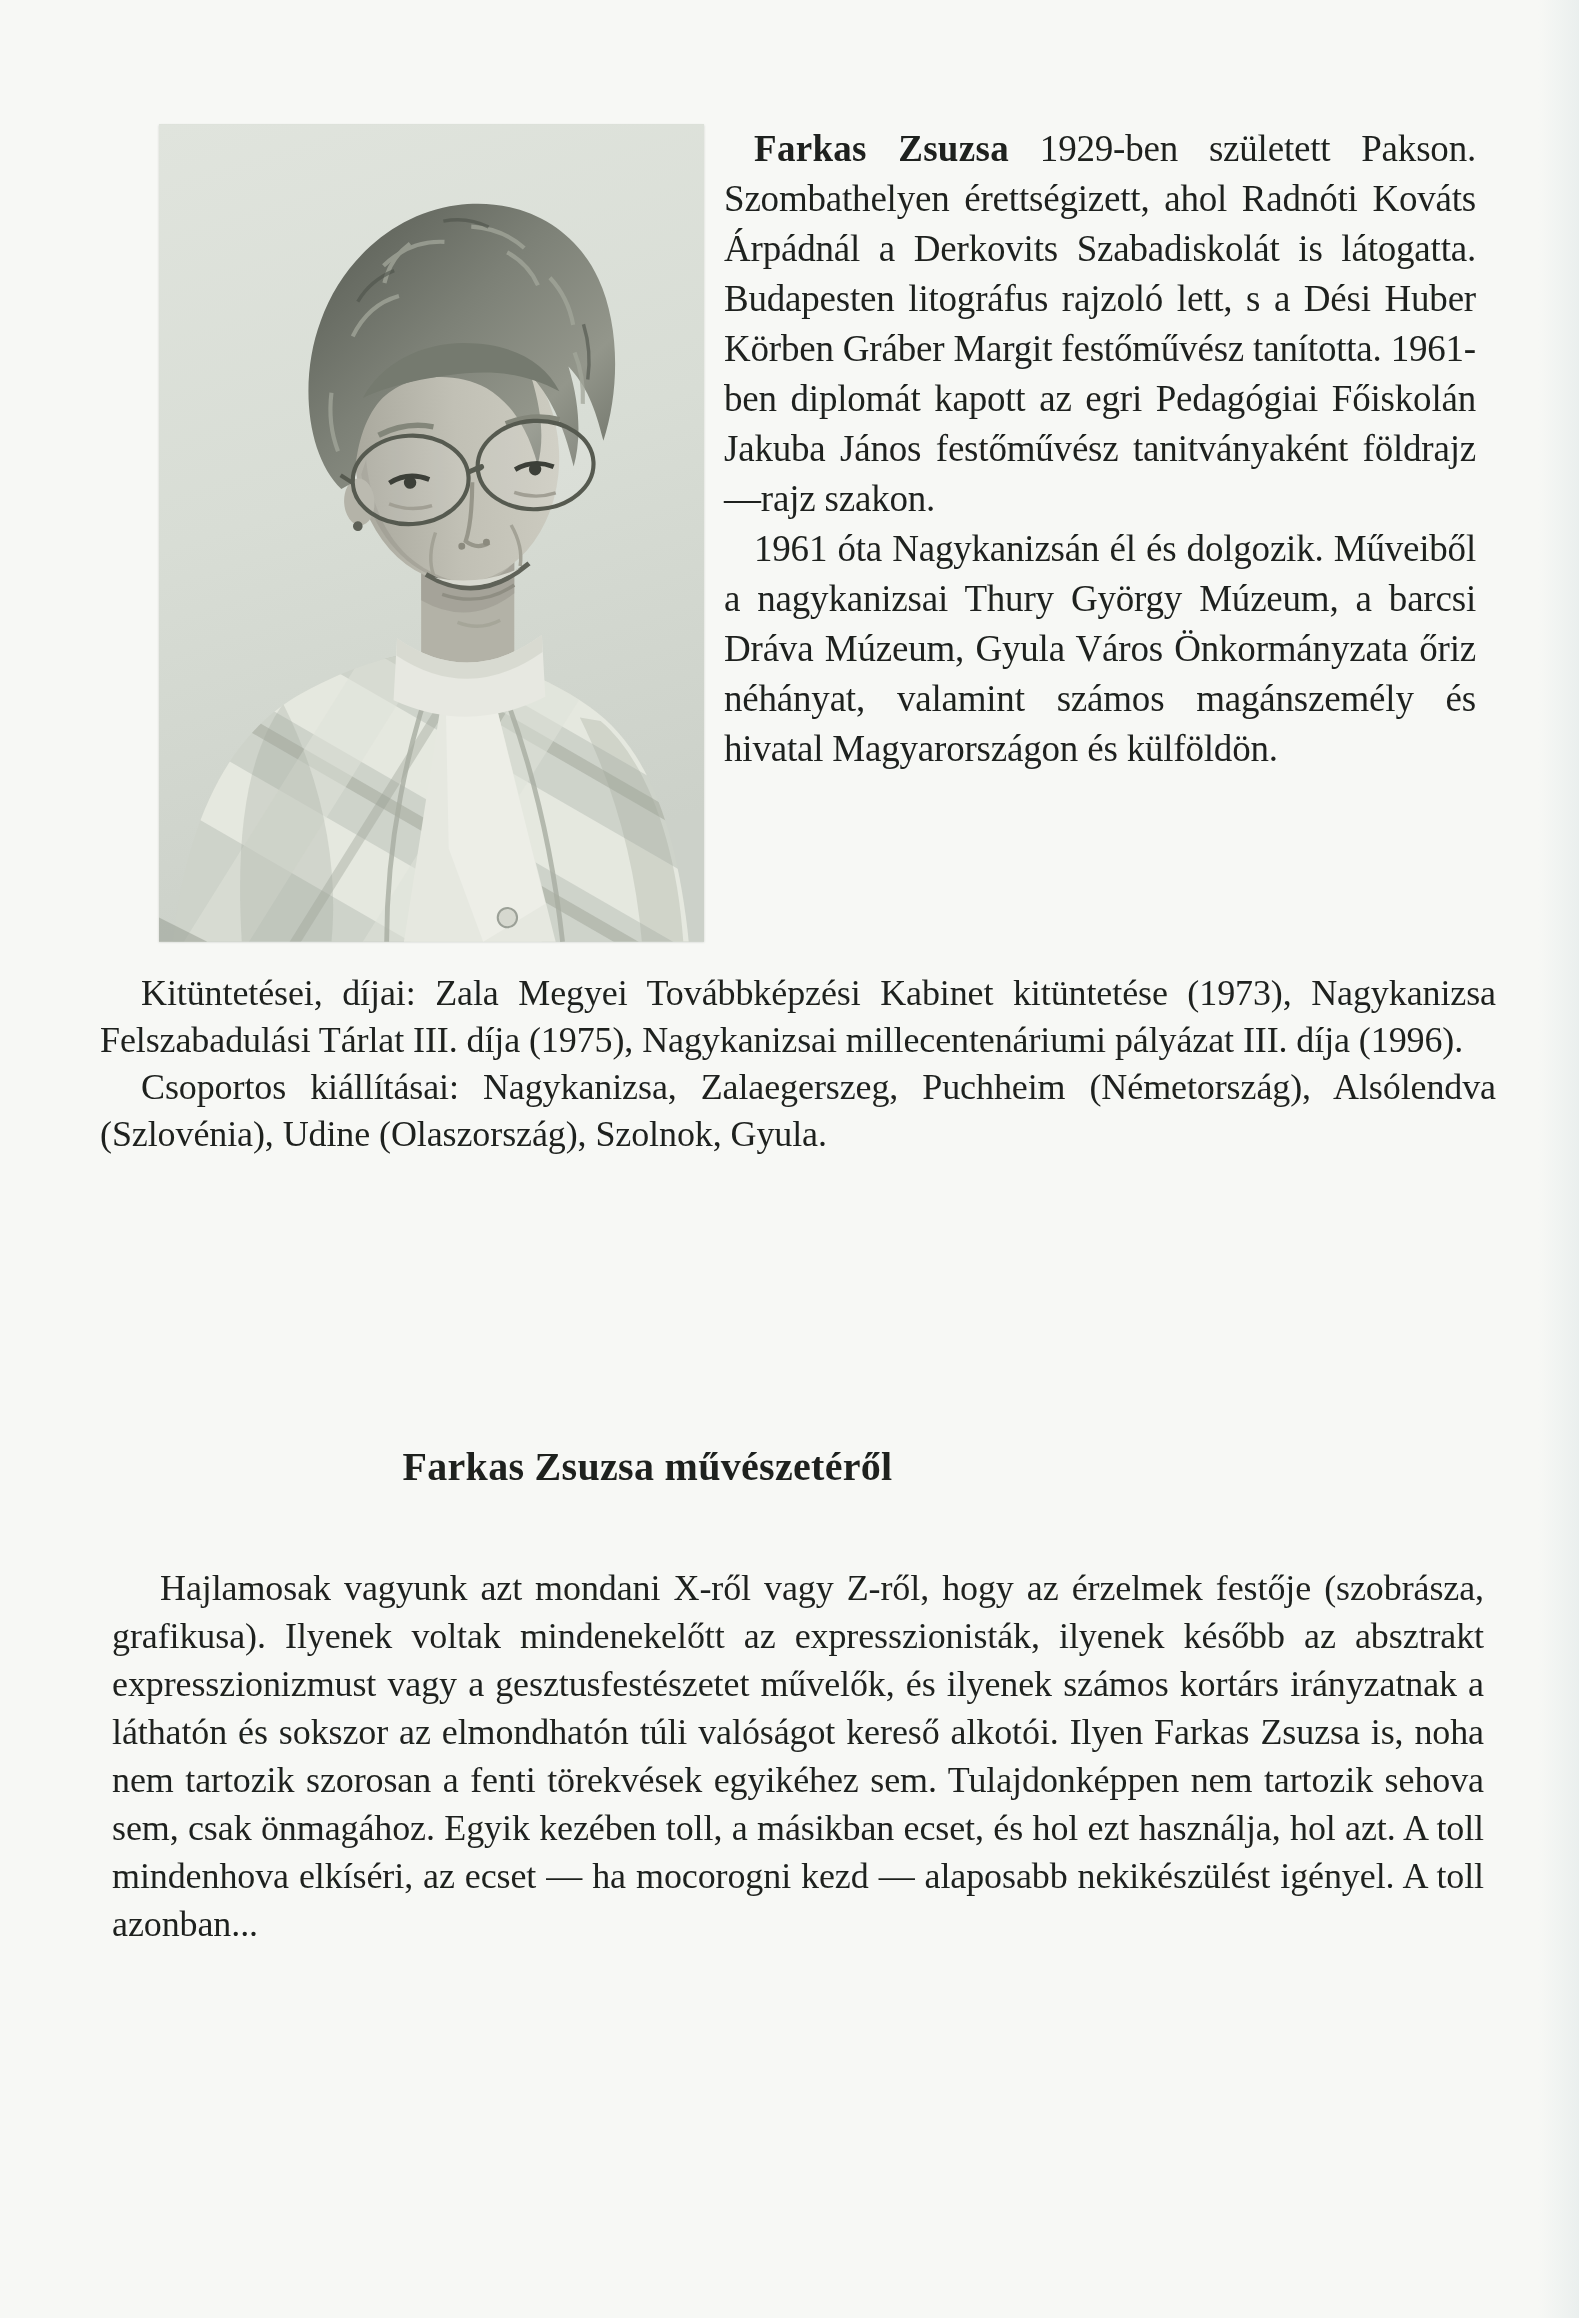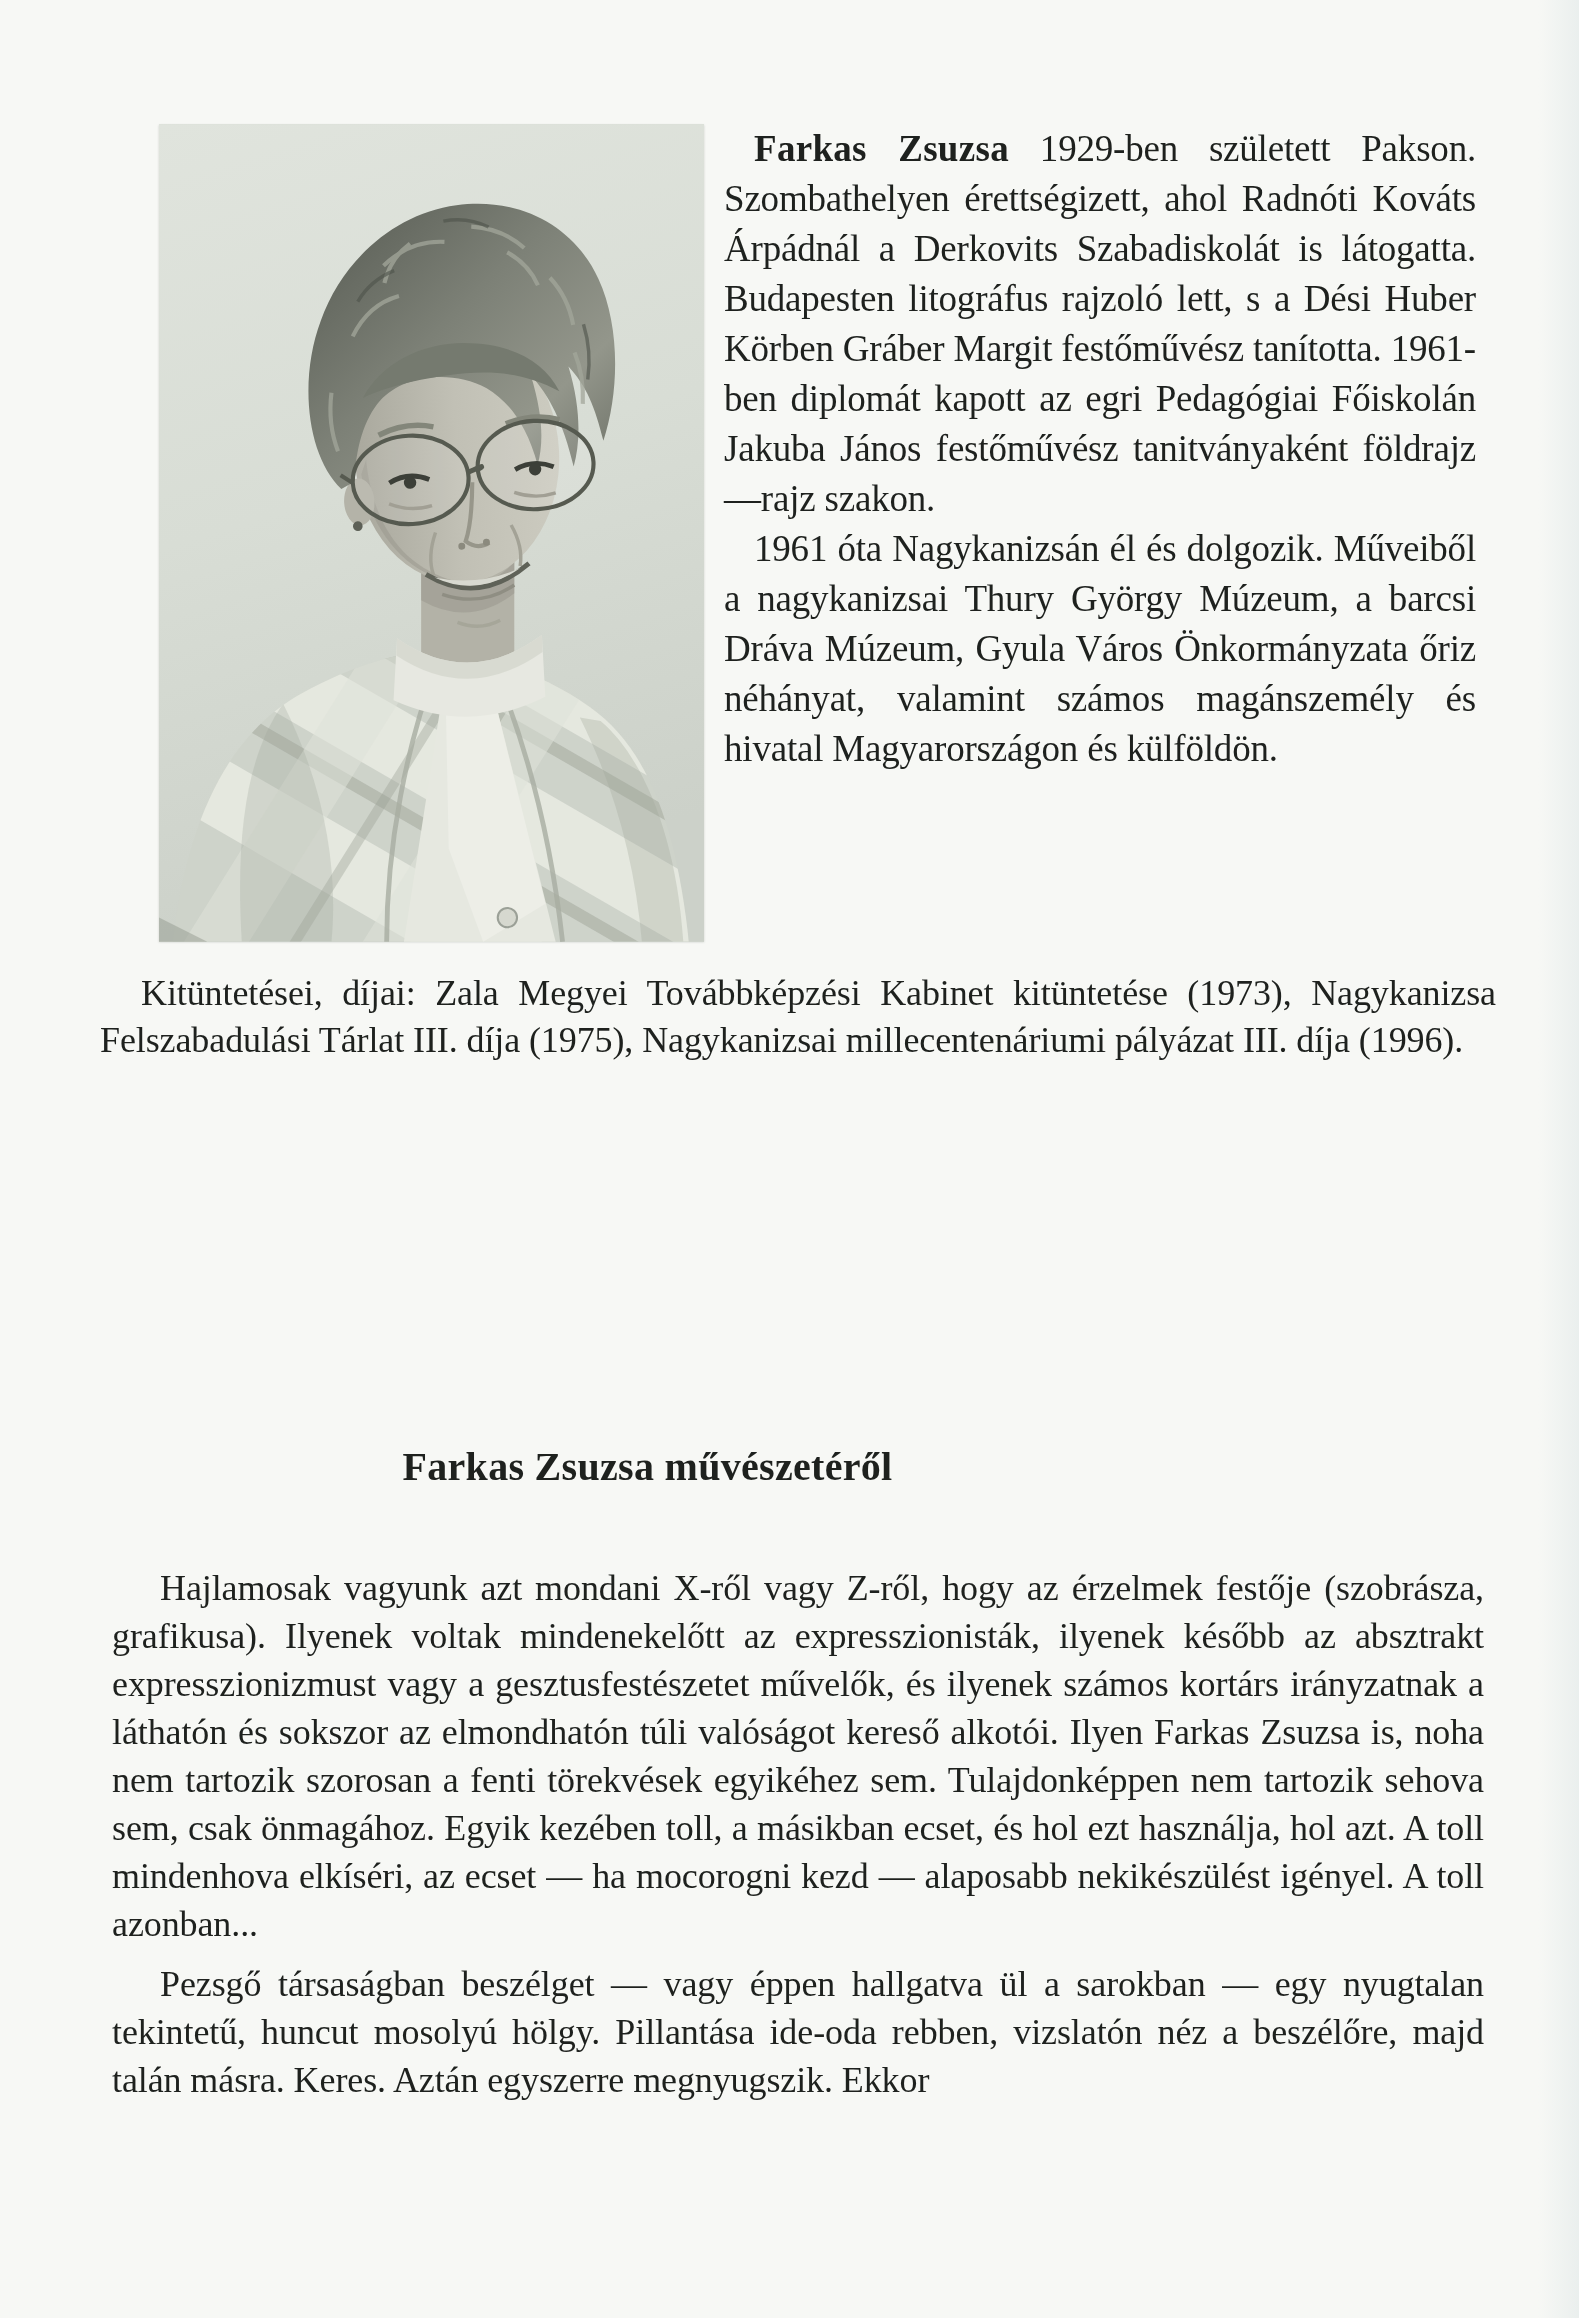--- a/index.html
+++ b/index.html
@@ -241,24 +241,24 @@
     </div>
 
     <div class="bio-col">
       <p><span class="bio-lead">Farkas Zsuzsa</span><span> 1929-ben született Pakson. Szombathelyen érettségizett, ahol Radnóti Kováts Árpádnál a Derkovits Szabadiskolát is látogatta. Budapesten litográfus rajzoló lett, s a Dési Huber Körben Gráber Margit festőművész tanította. 1961-ben diplomát kapott az egri Pedagógiai Főiskolán Jakuba János festőművész tanitványaként földrajz—rajz szakon.</span></p>
       <p>1961 óta Nagykanizsán él és dolgozik. Műveiből a nagykanizsai Thury György Múzeum, a barcsi Dráva Múzeum, Gyula Város Önkormányzata őriz néhányat, valamint számos magánszemély és hivatal Magyarországon és külföldön.</p>
     </div>
   </div>
 
   <div class="awards-block">
     <p>Kitüntetései, díjai: Zala Megyei Továbbképzési Kabinet kitüntetése (1973), Nagykanizsa Felszabadulási Tárlat III. díja (1975), Nagykanizsai millecentenáriumi pályázat III. díja (1996).</p>
+    <p>Csoportos kiállításai: Nagykanizsa, Zalaegerszeg, Puchheim (Németország), Alsólendva (Szlovénia), Udine (Olaszország), Szolnok, Gyula.</p>
   </div>
 
   <div class="essay-heading">Farkas Zsuzsa művészetéről</div>
 
   <div class="essay-block">
     <p>Hajlamosak vagyunk azt mondani X-ről vagy Z-ről, hogy az érzelmek festője (szobrásza, grafikusa). Ilyenek voltak mindenekelőtt az expresszionisták, ilyenek később az absztrakt expresszionizmust vagy a gesztusfestészetet művelők, és ilyenek számos kortárs irányzatnak a láthatón és sokszor az elmondhatón túli valóságot kereső alkotói. Ilyen Farkas Zsuzsa is, noha nem tartozik szorosan a fenti törekvések egyikéhez sem. Tulajdonképpen nem tartozik sehova sem, csak önmagához. Egyik kezében toll, a másikban ecset, és hol ezt használja, hol azt. A toll mindenhova elkíséri, az ecset — ha mocorogni kezd — alaposabb nekikészülést igényel. A toll azonban...</p>
-    <p>Pezsgő társaságban beszélget — vagy éppen hallgatva ül a sarokban — egy nyugtalan tekintetű, huncut mosolyú hölgy. Pillantása ide-oda rebben, vizslatón néz a beszélőre, majd talán másra. Keres. Aztán egyszerre megnyugszik. Ekkor</p>
   </div>
 
   <div class="scan-streak"></div>
 </div>
 
 
 </body></html>

